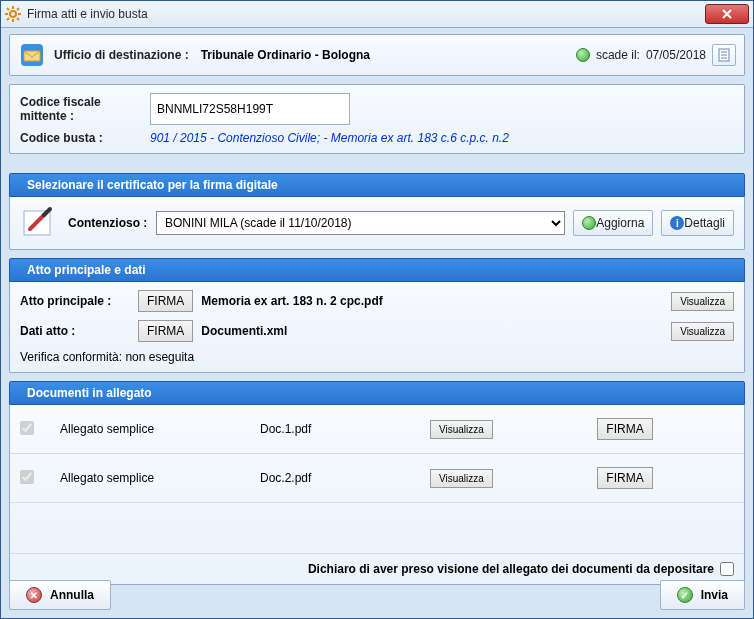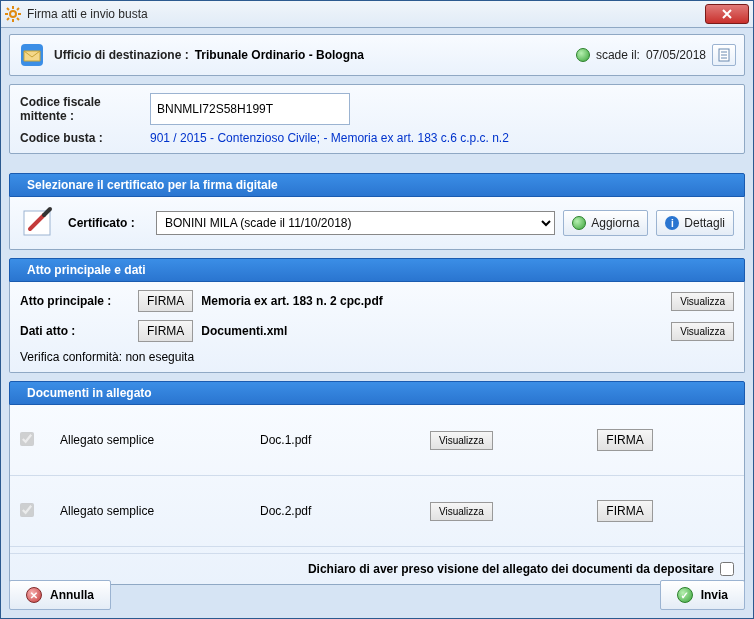--- a/index.html
+++ b/index.html
@@ -9,55 +9,55 @@
 
 .titlebar { height: 27px; background: linear-gradient(#f0f5fa, #e0ebf7); display: flex; align-items: center; padding: 0 4px; border-bottom: 1px solid #8fa8c4; }
 .titlebar .gear { width: 16px; height: 16px; margin-right: 6px; display: inline-flex; align-items: center; justify-content: center; color: #f0a030; font-size: 14px; }
 .titlebar .title { flex: 1; color: #2a2a2a; }
 .close-btn { width: 44px; height: 20px; background: linear-gradient(#e07a78, #c9302c); border: 1px solid #7a1b18; border-radius: 3px; display: flex; align-items: center; justify-content: center; color: #fff; font-weight: bold; font-size: 11px; cursor: pointer; text-shadow: 0 -1px 0 rgba(0,0,0,.4); }
 
 .content { padding: 6px 8px 0 8px; }
 
 .header-bar { background: linear-gradient(#f8fbff,#eaf2fc); border: 1px solid #8fa8c4; border-radius: 2px; padding: 6px 8px; display: flex; align-items: center; margin-bottom: 8px; }
 .header-icon { width: 28px; height: 28px; margin-right: 8px; }
-.header-label { font-weight: bold; color: #222; margin-right: 6px; }
+.header-label { font-weight: bold; color: #222; margin-right: 12px; }
 .header-value { font-weight: bold; color: #000; }
 .header-right { margin-left: auto; display: flex; align-items: center; gap: 6px; }
 .ok-dot { width: 14px; height: 14px; border-radius: 50%; background: radial-gradient(circle at 35% 35%, #b6f0b0, #3aa33a); border: 1px solid #2a802a; }
 .scade { color: #222; }
 .doc-btn { width: 24px; height: 22px; border: 1px solid #9bb3d1; background: linear-gradient(#fff,#e8f0fa); border-radius: 2px; display:flex; align-items:center; justify-content:center; cursor:pointer; }
 
 .panel { background: linear-gradient(#f8fbff,#eaf2fc); border: 1px solid #8fa8c4; border-radius: 2px; padding: 8px 10px; margin-bottom: 19px; }
 
 .row { display: flex; align-items: center; margin-bottom: 6px; }
 .lbl { width: 130px; font-weight: bold; color: #222; }
 .tb { height: 32px; border: 1px solid #9bb3d1; background: #fff; padding: 12px 6px; font-size: 12px; }
 .tb.med { width: 200px; }
-.link-val { color: #0033cc; }
+.link-val { color: #0033cc; font-style: italic; }
 
 .section-hdr { background: linear-gradient(#3b8ee6,#2a75d0); color: #fff; font-weight: bold; padding: 4px 17px; border: 1px solid #1a5bb0; border-top-left-radius: 2px; border-top-right-radius: 2px; }
 .section-body { border: 1px solid #8fa8c4; border-top: none; background: linear-gradient(#f8fbff,#eaf2fc); padding: 8px 10px; margin-bottom: 8px; border-bottom-left-radius:2px; border-bottom-right-radius:2px;}
 
 .cert-row { display:flex; align-items:center; gap:8px; }
 .cert-icon { width: 40px; height: 36px; display:flex; align-items:center; justify-content:center; }
 .cert-label { font-weight:bold; width: 80px; }
 select.combo { flex: 1; height: 24px; border: 1px solid #888; background: #fff; padding: 2px 4px; font-size:12px;}
-.btn { height: 26px; border: 1px solid #9bb3d1; background: linear-gradient(#fff,#e4ecf6); border-radius: 2px; padding: 0 8px; display:inline-flex; align-items:center; gap:5px; cursor:pointer; color:#222; font-size:12px;}
+.btn { height: 26px; border: 1px solid #9bb3d1; background: linear-gradient(#fff,#e4ecf6); border-radius: 2px; padding: 0 8px; display:inline-flex; align-items:center; cursor:pointer; color:#222; font-size:12px;}
 .ic-refresh { width:14px; height:14px; border-radius:50%; background: radial-gradient(circle at 35% 35%, #b6f0b0, #3aa33a); border:1px solid #2a802a;}
 .ic-info { width:14px; height:14px; border-radius:50%; background:#2a75d0; color:#fff; font-weight:bold; font-size:10px; display:flex; align-items:center; justify-content:center;}
 
 .atto-row { display:flex; align-items:center; margin-bottom:8px; gap:8px;}
 .atto-lbl { width: 110px; font-weight:bold; }
 .firma-btn { border:1px solid #999; background: linear-gradient(#f6f6f6,#e2e2e2); padding: 3px 8px; cursor:pointer; font-size:12px;}
 .atto-name { font-weight:bold; flex:1; }
 .vis-btn { border:1px solid #999; background: linear-gradient(#f6f6f6,#e2e2e2); padding: 3px 8px; cursor:pointer; font-size:10px;}
 .verif { margin-top:4px; }
 
 .docs-body { min-height: 160px; padding:0; display:flex; flex-direction:column;}
-.doc-row { display:grid; grid-template-columns: 40px 200px 170px 130px 130px; align-items:center; padding:24px 10px; border-bottom:1px solid #d0dcec; }
+.doc-row { display:grid; grid-template-columns: 40px 200px 170px 130px 130px; align-items:center; padding:13px 10px; border-bottom:1px solid #d0dcec; }
 .doc-row input[type=checkbox]{ width:14px; height:14px; }
 .doc-row .c2{ }
 .doc-row .c3{ }
 .doc-row .c4{ text-align:left; }
 .doc-row .c5{ text-align:center; }
 
 .declare-bar { border-top:1px solid #d0dcec; margin-top:auto; padding:8px 10px; text-align:right; font-weight:bold; display:flex; align-items:center; justify-content:flex-end; gap:6px;}
 .declare-bar input[type=checkbox]{ width:14px; height:14px;}
 
 .footer { position:absolute; left:8px; right:8px; bottom:8px; display:flex; justify-content:space-between;}
@@ -136,21 +136,21 @@
       <div class="section-hdr">Selezionare il certificato per la firma digitale</div>
       <div class="section-body">
         <div class="cert-row">
           <span class="cert-icon">
             <svg width="40" height="36" viewBox="0 0 40 36">
                 <rect x="4" y="6" width="26" height="24" fill="#fff" stroke="#9bb3d1"></rect>
                 <path d="M10 24 L24 10" stroke="#c43a3a" stroke-width="4" stroke-linecap="round"></path>
                 <path d="M24 10 L30 4" stroke="#333" stroke-width="4" stroke-linecap="round"></path>
               </svg>
           </span>
-          <span class="cert-label">Certificato :</span>
+          <span class="cert-label">Contenzioso :</span>
           <select class="combo">
             <option>BONINI MILA (scade il 11/10/2018)</option>
           </select>
           <button class="btn">
             <span class="ic-refresh"></span>
             <span>Aggiorna</span>
           </button>
           <button class="btn">
             <span class="ic-info">i</span>
             <span>Dettagli</span>

